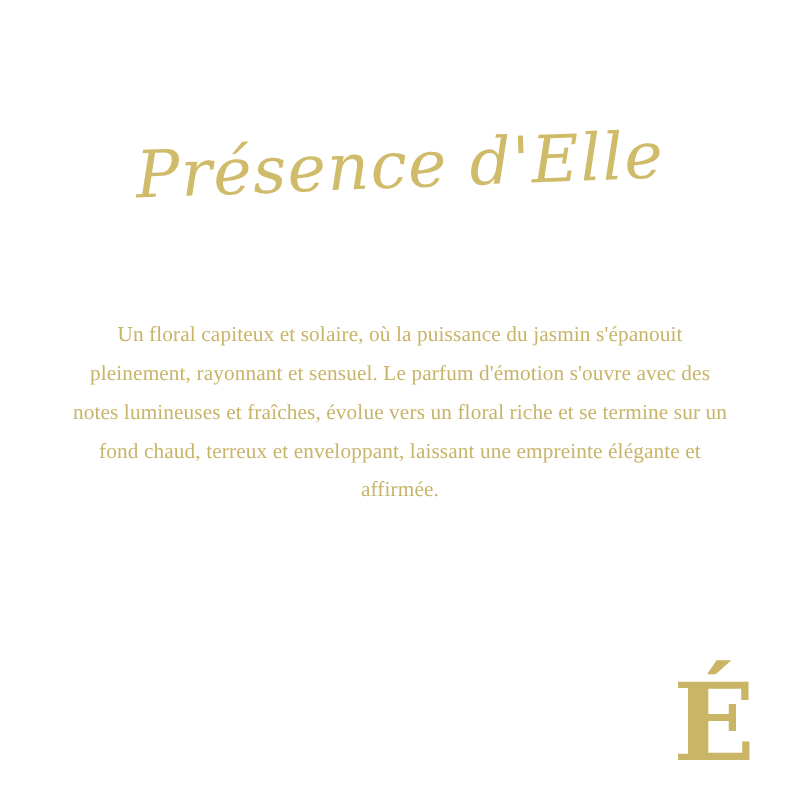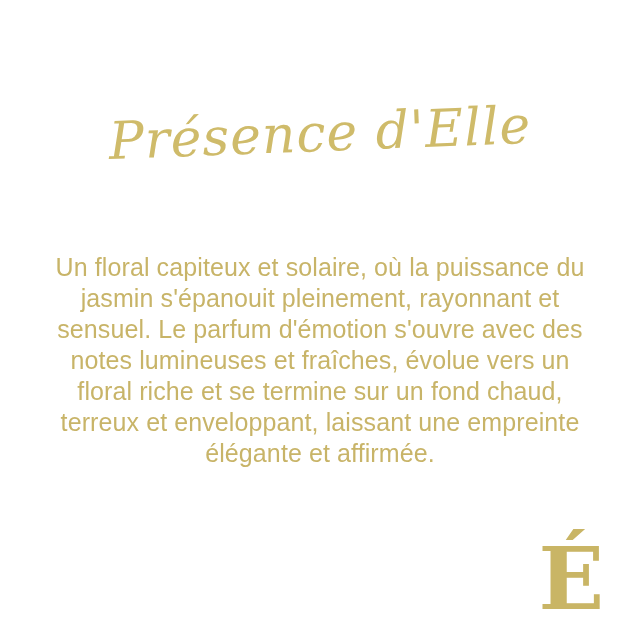--- a/index.html
+++ b/index.html
@@ -36,22 +36,22 @@
     white-space: nowrap;
     transform: rotate(-2.2deg);
     transform-origin: center center;
   }
   .body-copy {
     position: absolute;
     top: 252px;
     left: 52px;
     width: 536px;
     text-align: center;
-    font-family: Liberation Sans, sans-serif;
-    font-size: 25px;
+    font-family: Liberation Serif, serif;
+    font-size: 17px;
     line-height: 31px;
     color: #c8b468;
     letter-spacing: 0.1px;
   }
   .monogram {
     position: absolute;
     right: 36px;
     bottom: 18px;
     font-family: "DejaVu Serif", serif;
     font-weight: 700;

